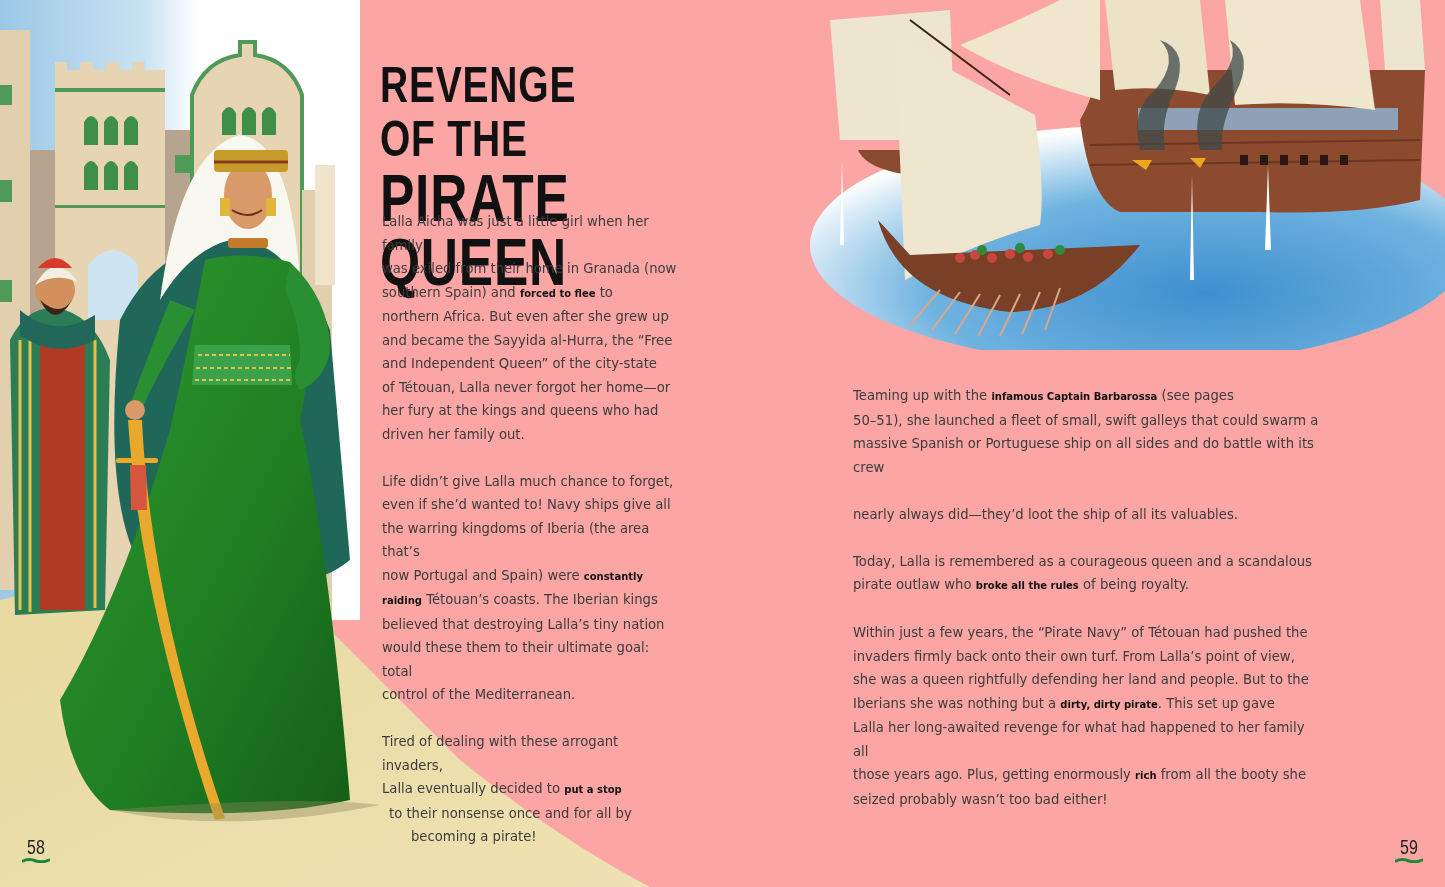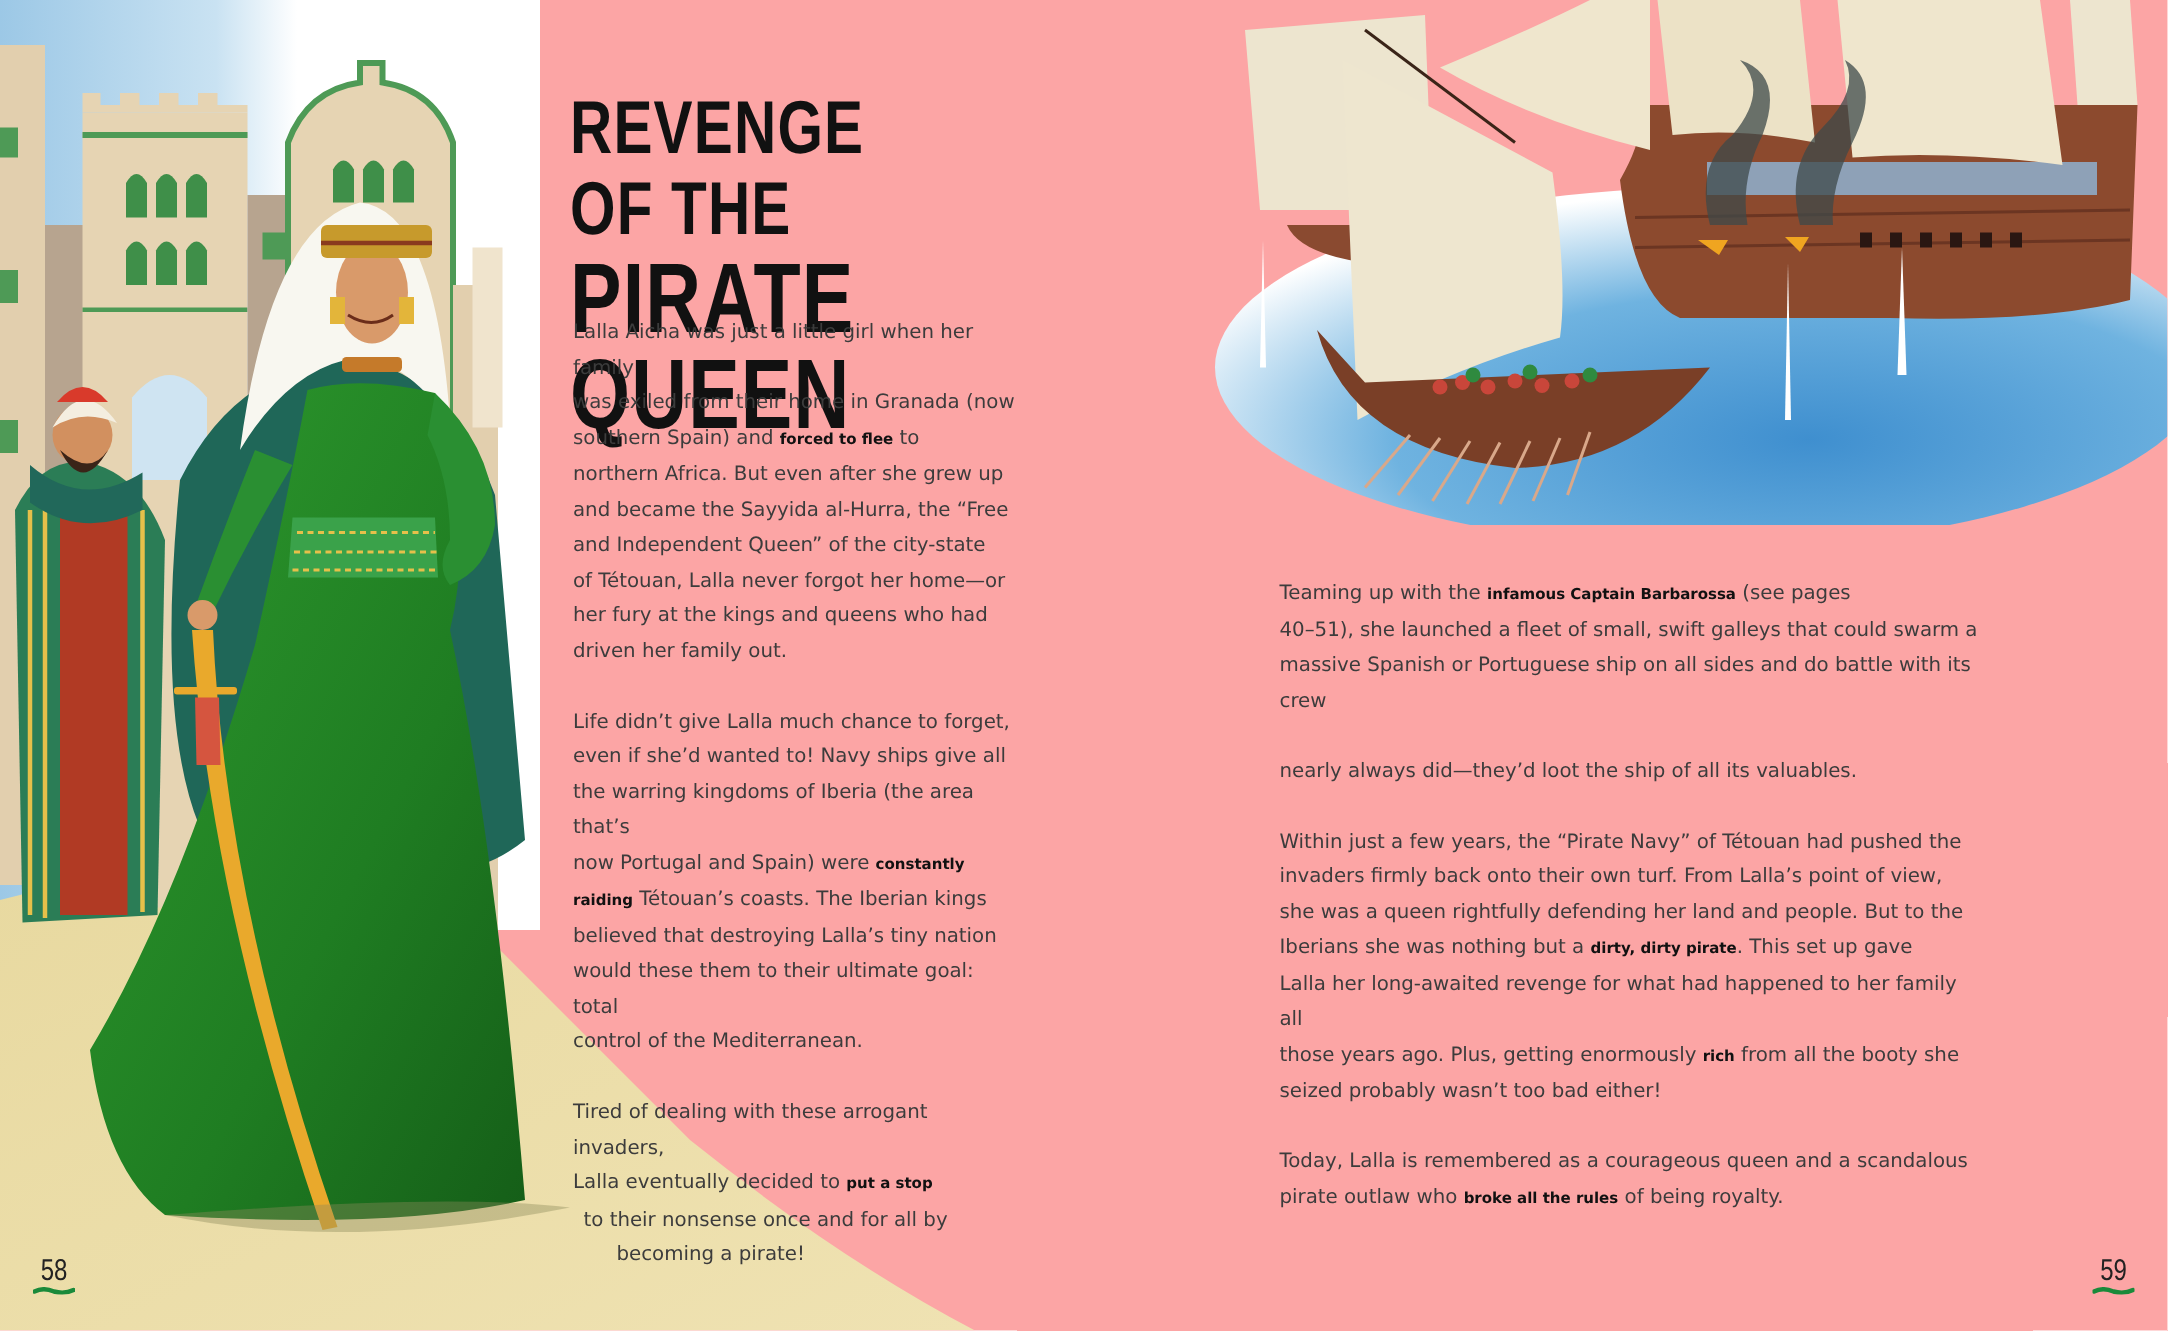--- a/index.html
+++ b/index.html
@@ -245,37 +245,37 @@
     </g>
 
     <path d="M80 245 L82 160 L84 245 Z" fill="#ffffff"></path>
     <path d="M430 280 L432 175 L434 280 Z" fill="#ffffff"></path>
     <path d="M505 250 L508 165 L511 250 Z" fill="#ffffff"></path>
   </svg>
 
   <div class="body-text right-text">
     <p>
       <span>Teaming up with the </span><b>infamous Captain Barbarossa</b><span> (see pages</span><br>
-      <span>40–51), she launched a fleet of small, swift galleys that could swarm a</span><br>
+      <span>50–51), she launched a fleet of small, swift galleys that could swarm a</span><br>
       <span>massive Spanish or Portuguese ship on all sides and do battle with its crew</span><br>
       <br>
       <span>nearly always did—they’d loot the ship of all its valuables.</span>
+    </p>
+    <p>
+      <span>Today, Lalla is remembered as a courageous queen and a scandalous</span><br>
+      <span>pirate outlaw who </span><b>broke all the rules</b><span> of being royalty.</span>
     </p>
     <p>
       <span>Within just a few years, the “Pirate Navy” of Tétouan had pushed the</span><br>
       <span>invaders firmly back onto their own turf. From Lalla’s point of view,</span><br>
       <span>she was a queen rightfully defending her land and people. But to the</span><br>
       <span>Iberians she was nothing but a </span><b>dirty, dirty pirate</b><span>. This set up gave</span><br>
       <span>Lalla her long-awaited revenge for what had happened to her family all</span><br>
       <span>those years ago. Plus, getting enormously </span><b>rich</b><span> from all the booty she</span><br>
       <span>seized probably wasn’t too bad either!</span>
     </p>
-    <p>
-      <span>Today, Lalla is remembered as a courageous queen and a scandalous</span><br>
-      <span>pirate outlaw who </span><b>broke all the rules</b><span> of being royalty.</span>
-    </p>
   </div>
 
   <div class="folio folio-right">59</div>
   <svg class="folio-mark folio-mark-right" viewBox="0 0 28 5" width="28" height="5">
     <path d="M1 3 Q7 0 14 3 Q21 5 27 2" stroke="#1a8a3a" stroke-width="3" fill="none" stroke-linecap="round"></path>
   </svg>
 </div>
 
 </body></html>

